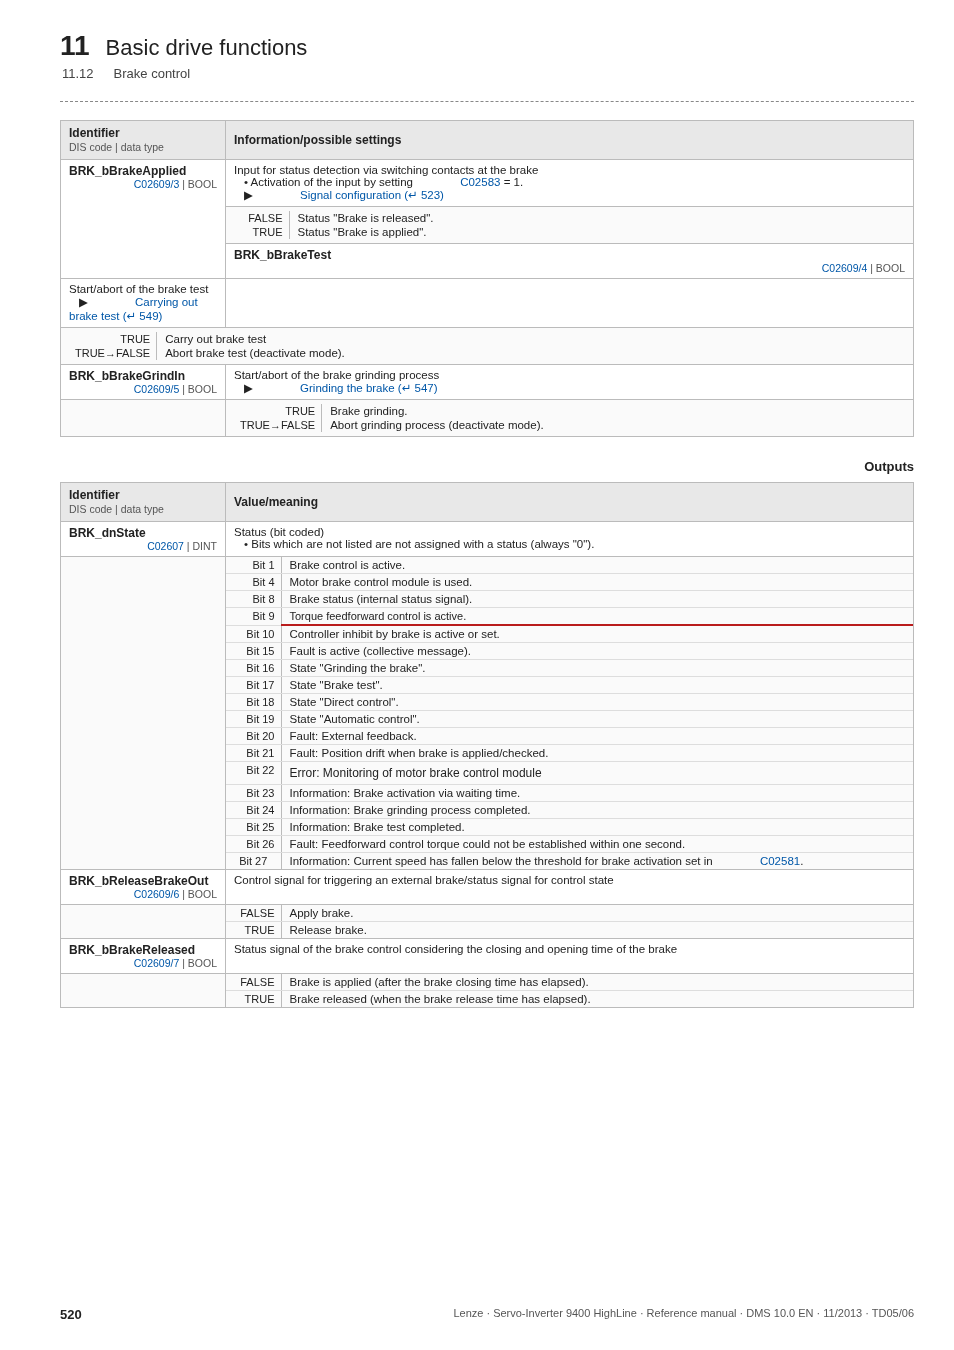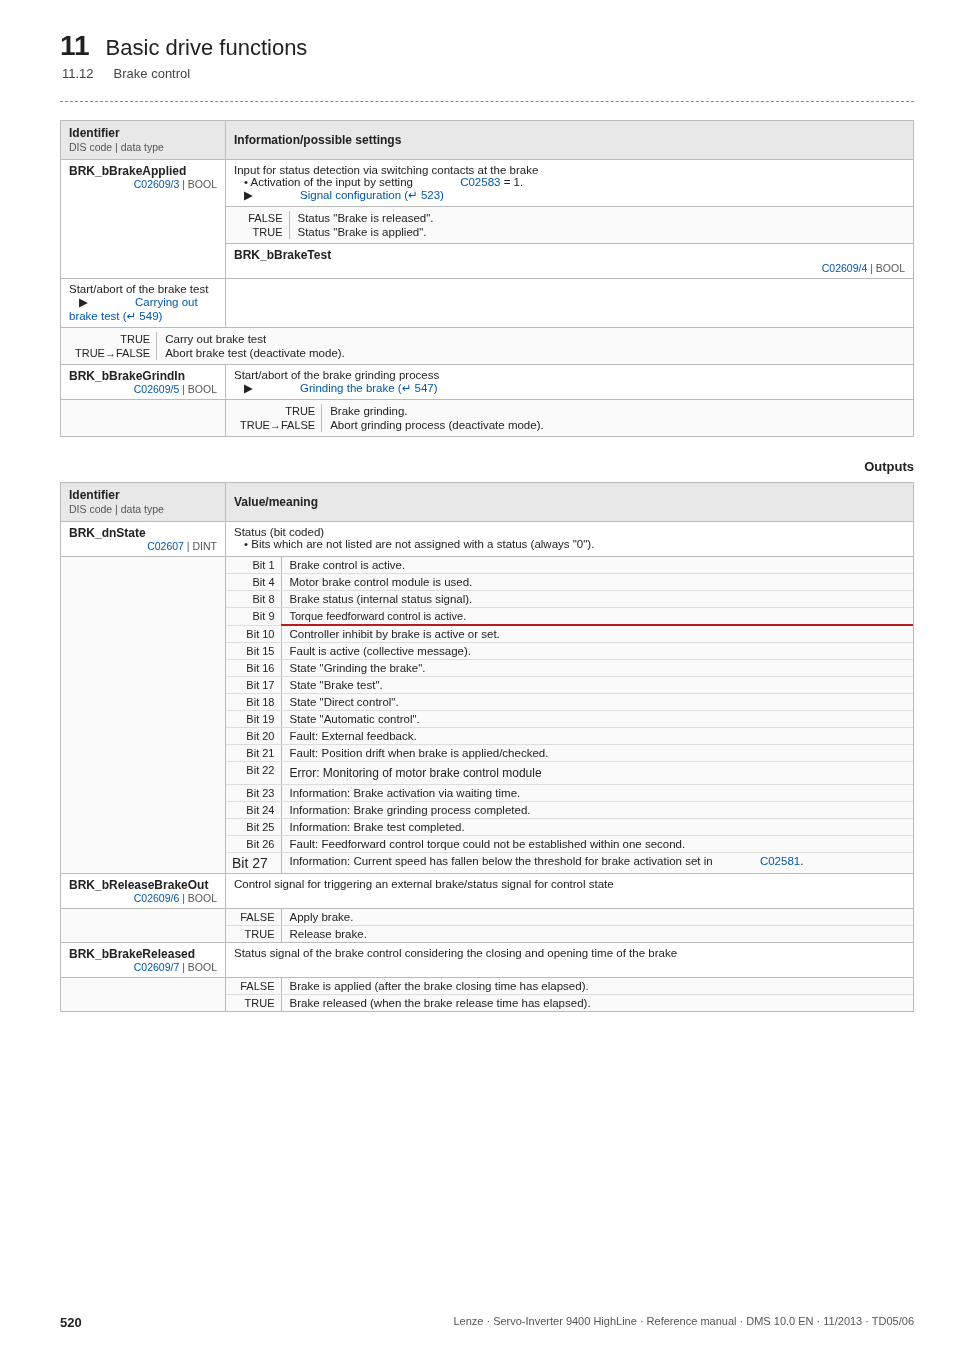--- a/index.html
+++ b/index.html
@@ -95,21 +95,21 @@
       font-size: 13px;
       margin-bottom: 8px;
       margin-top: 4px;
       text-align: right;
     }
     .col-value {
       width: auto;
     }
     .footer {
       position: fixed;
-      bottom: 20px;
+      bottom: 28px;
       left: 0;
       width: 100%;
       display: flex;
       justify-content: space-between;
       font-size: 11px;
       color: #555;
       padding: 0 40px 0 60px;
     }
     .page-num {
       font-size: 13px;
@@ -339,21 +339,21 @@
           </tr>
           <tr>
             <td style="border:none; border-bottom:1px solid #ddd; width:55px; text-align:right; padding:2px 6px; font-size:11px;">Bit 25</td>
             <td style="border:none; border-bottom:1px solid #ddd; border-left:1px solid #bbb; padding:2px 8px; font-size:11.5px;">Information: Brake test completed.</td>
           </tr>
           <tr>
             <td style="border:none; border-bottom:1px solid #ddd; width:55px; text-align:right; padding:2px 6px; font-size:11px;">Bit 26</td>
             <td style="border:none; border-bottom:1px solid #ddd; border-left:1px solid #bbb; padding:2px 8px; font-size:11.5px;">Fault: Feedforward control torque could not be established within one second.</td>
           </tr>
           <tr>
-            <td style="border:none; width:55px; text-align:left; padding:2px 6px; font-size:14px;">Bit 27</td>
+            <td style="border:none; width:55px; text-align:center; padding:2px 6px; font-size:11px;">Bit 27</td>
             <td style="border:none; border-left:1px solid #bbb; padding:2px 8px; font-size:11.5px;">Information: Current speed has fallen below the threshold for brake activation set in <a class="link">C02581</a>.</td>
           </tr>
         </tbody>
           </table>
       </td>
     </tr>
 
     <tr>
       <td class="col-identifier">
         <span class="identifier-main">BRK_bReleaseBrakeOut</span>

